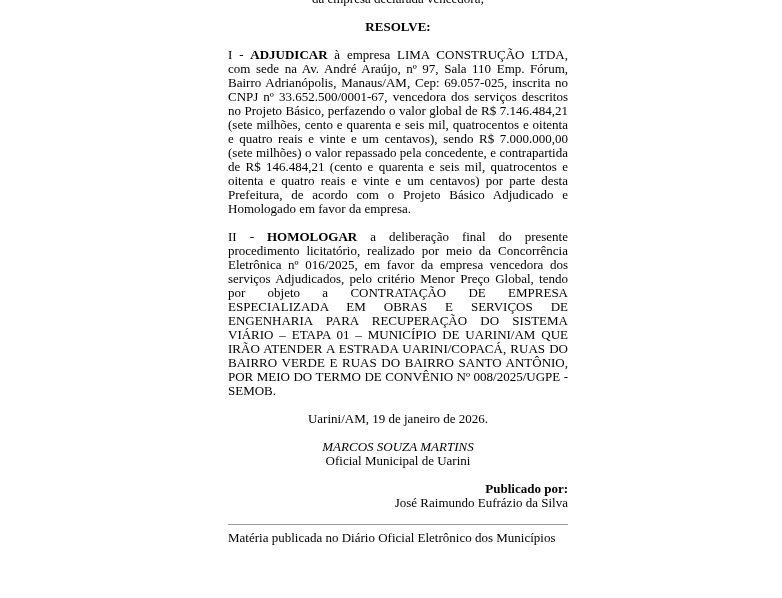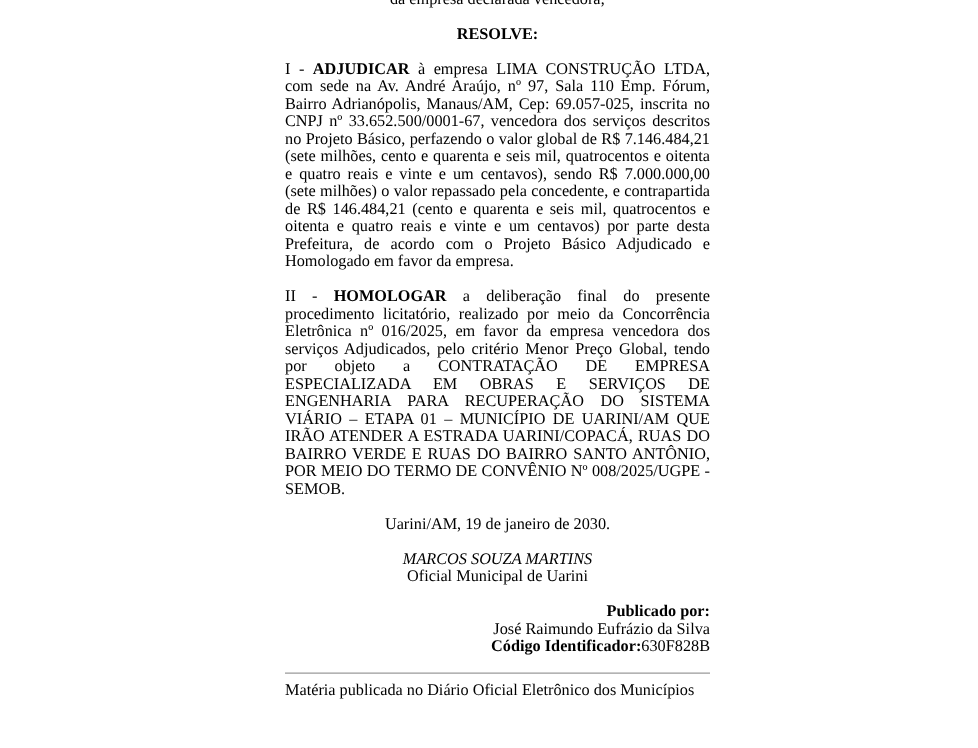--- a/index.html
+++ b/index.html
@@ -23,28 +23,27 @@
 <div class="col">
   <p class="p left">da empresa declarada vencedora;</p>
 
   <p class="p left"><b>RESOLVE:</b></p>
 
   <p class="p"><span>I - </span><b>ADJUDICAR</b><span> à empresa LIMA CONSTRUÇÃO LTDA, com sede na Av. André Araújo, nº 97, Sala 110 Emp. Fórum, Bairro Adrianópolis, Manaus/AM, Cep: 69.057-025, inscrita no CNPJ nº 33.652.500/0001-67, vencedora dos serviços descritos no Projeto Básico, perfazendo o valor global de R$ 7.146.484,21 (sete milhões, cento e quarenta e seis mil, quatrocentos e oitenta e quatro reais e vinte e um centavos), sendo R$ 7.000.000,00 (sete milhões) o valor repassado pela concedente, e contrapartida de R$ 146.484,21 (cento e quarenta e seis mil, quatrocentos e oitenta e quatro reais e vinte e um centavos) por parte desta Prefeitura, de acordo com o Projeto Básico Adjudicado e Homologado em favor da empresa.</span></p>
 
   <p class="p"><span>II - </span><b>HOMOLOGAR</b><span> a deliberação final do presente procedimento licitatório, realizado por meio da Concorrência Eletrônica nº 016/2025, em favor da empresa vencedora dos serviços Adjudicados, pelo critério Menor Preço Global, tendo por objeto a CONTRATAÇÃO DE EMPRESA ESPECIALIZADA EM OBRAS E SERVIÇOS DE ENGENHARIA PARA RECUPERAÇÃO DO SISTEMA VIÁRIO – ETAPA 01 – MUNICÍPIO DE UARINI/AM QUE IRÃO ATENDER A ESTRADA UARINI/COPACÁ, RUAS DO BAIRRO VERDE E RUAS DO BAIRRO SANTO ANTÔNIO, POR MEIO DO TERMO DE CONVÊNIO Nº 008/2025/UGPE - SEMOB.</span></p>
 
 
-  <p class="p left">Uarini/AM, 19 de janeiro de 2030.</p>
+  <p class="p left">Uarini/AM, 19 de janeiro de 2026.</p>
 
   <div class="p left">
     <div class="sig-name">MARCOS SOUZA MARTINS</div>
     <div>Oficial Municipal de Uarini</div>
   </div>
 
   <div class="right">
     <div><b>Publicado por:</b></div>
     <div>José Raimundo Eufrázio da Silva</div>
-    <div><b>Código Identificador:</b><span>630F828B</span></div>
   </div>
 
   <hr class="rule">
   <p class="footer">Matéria publicada no Diário Oficial Eletrônico dos Municípios</p>
 </div>
 
 </body></html>

